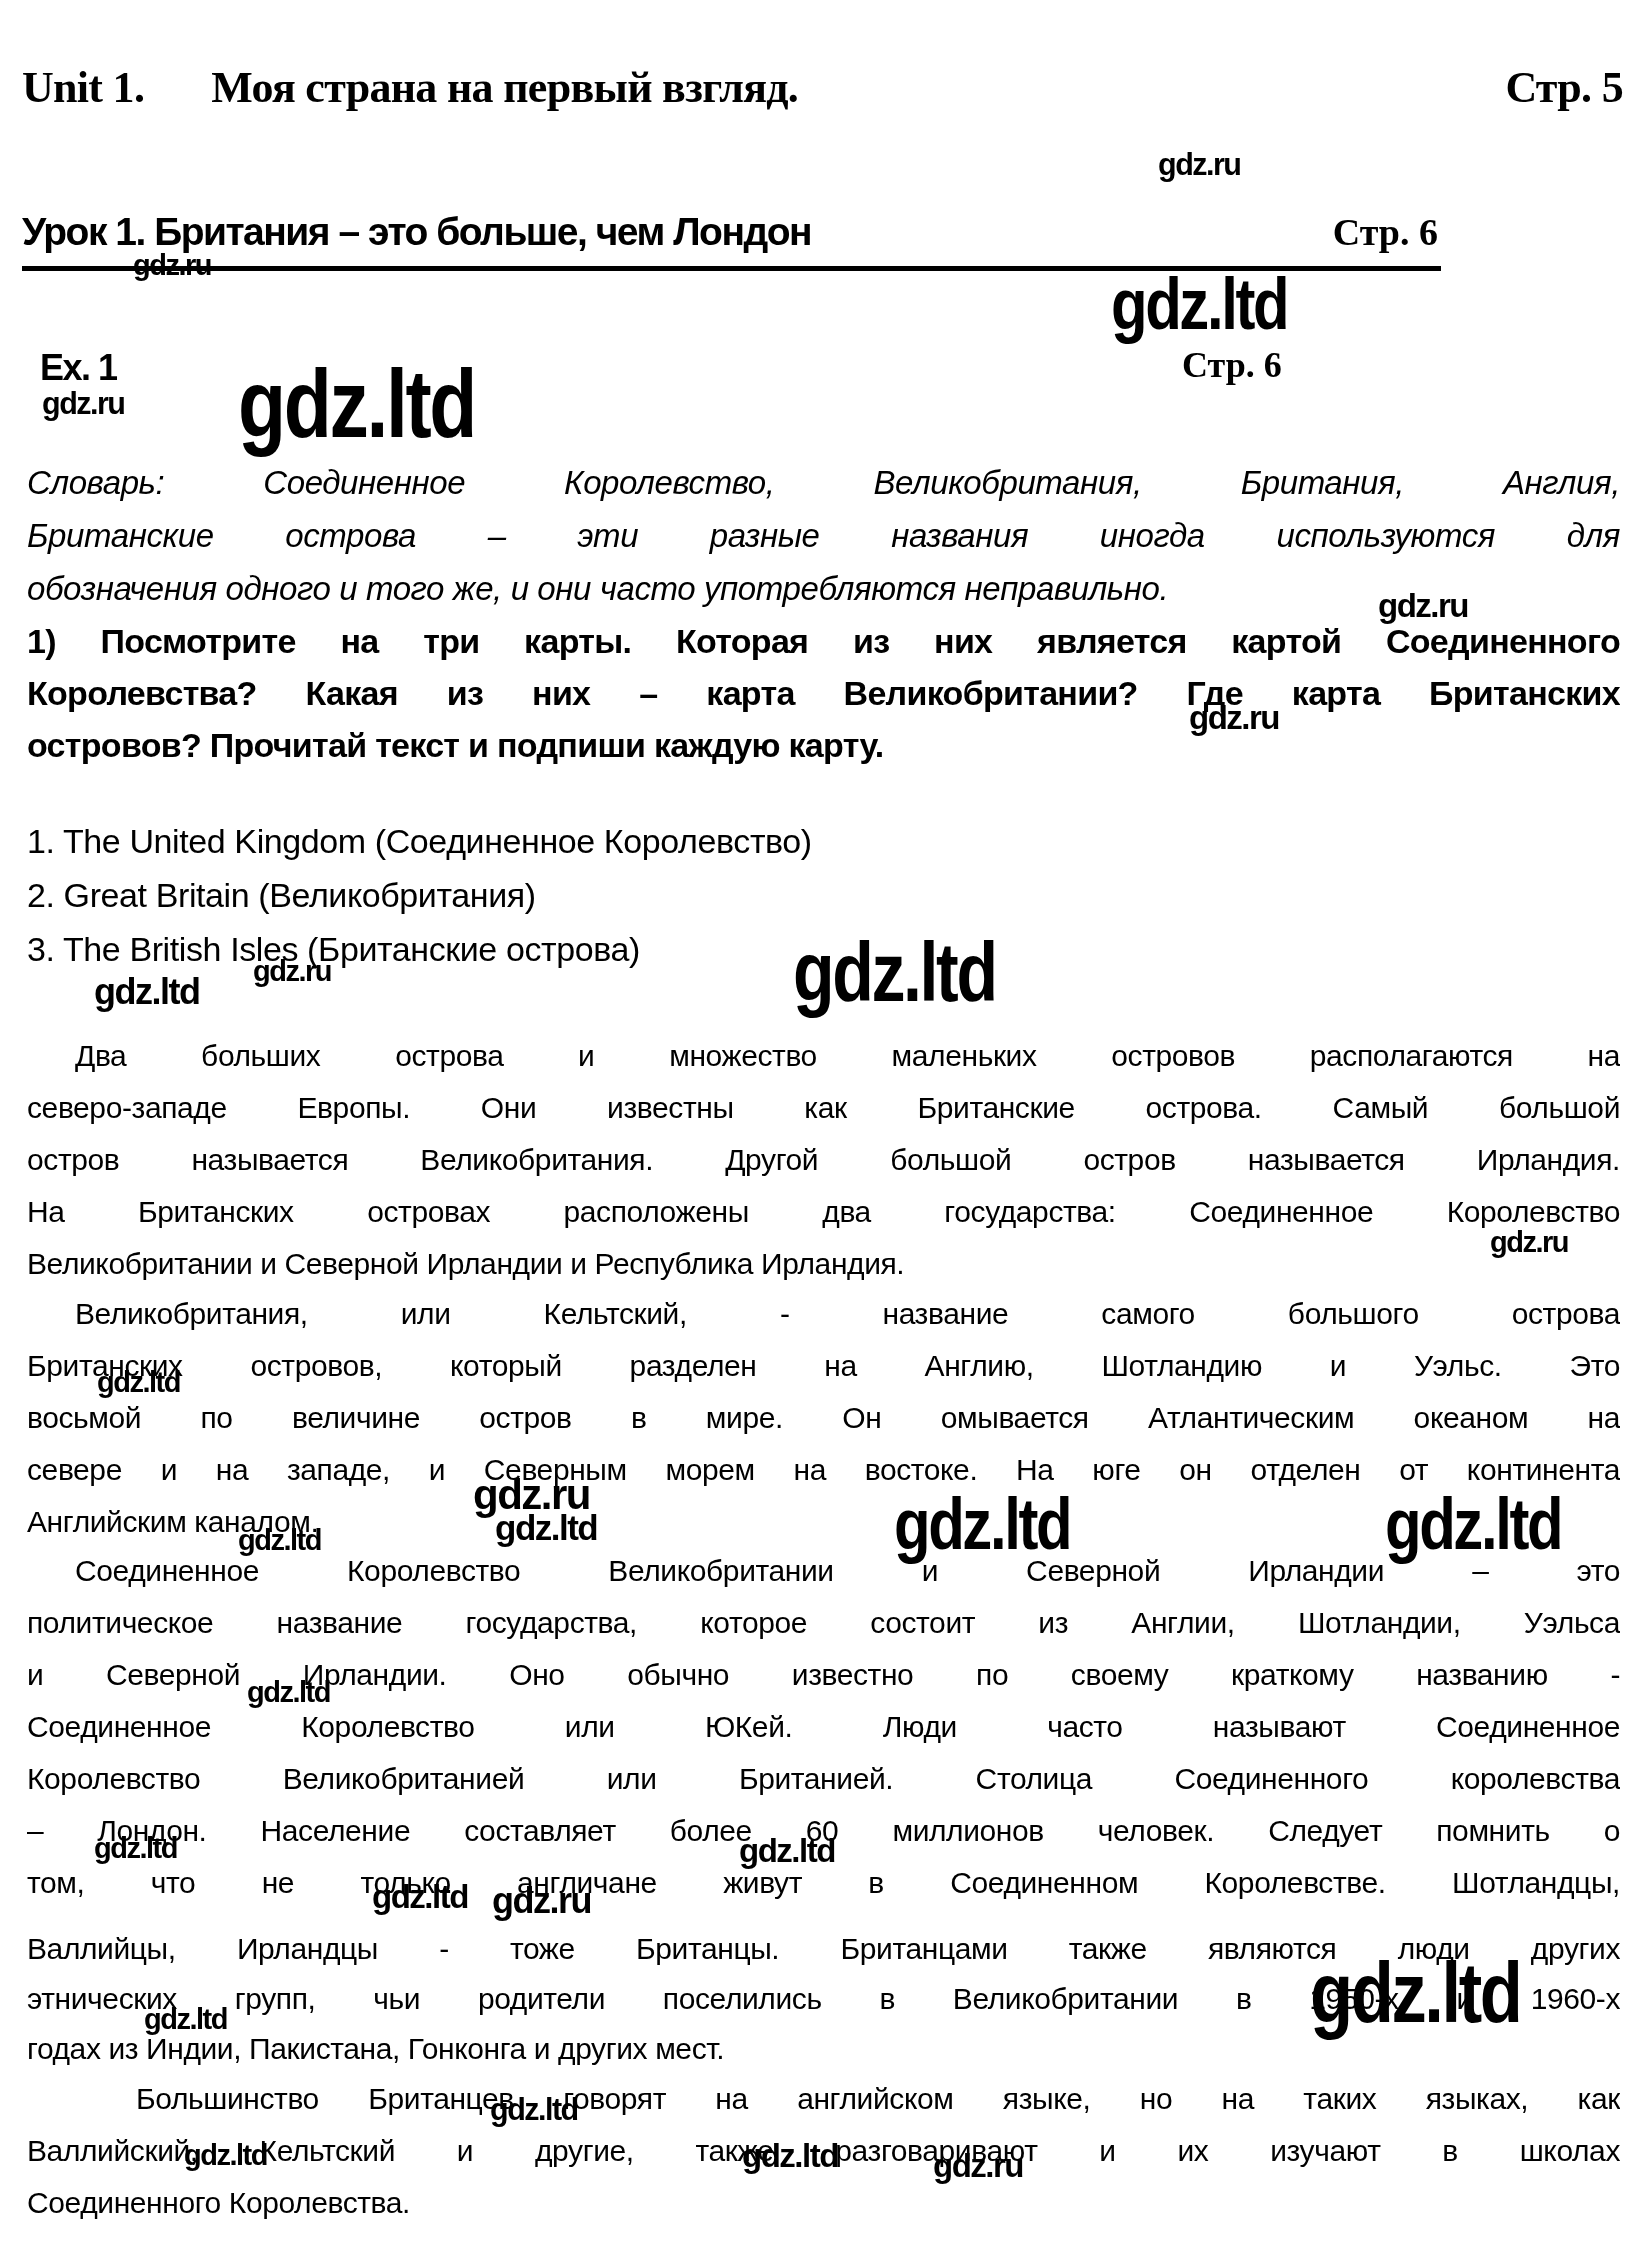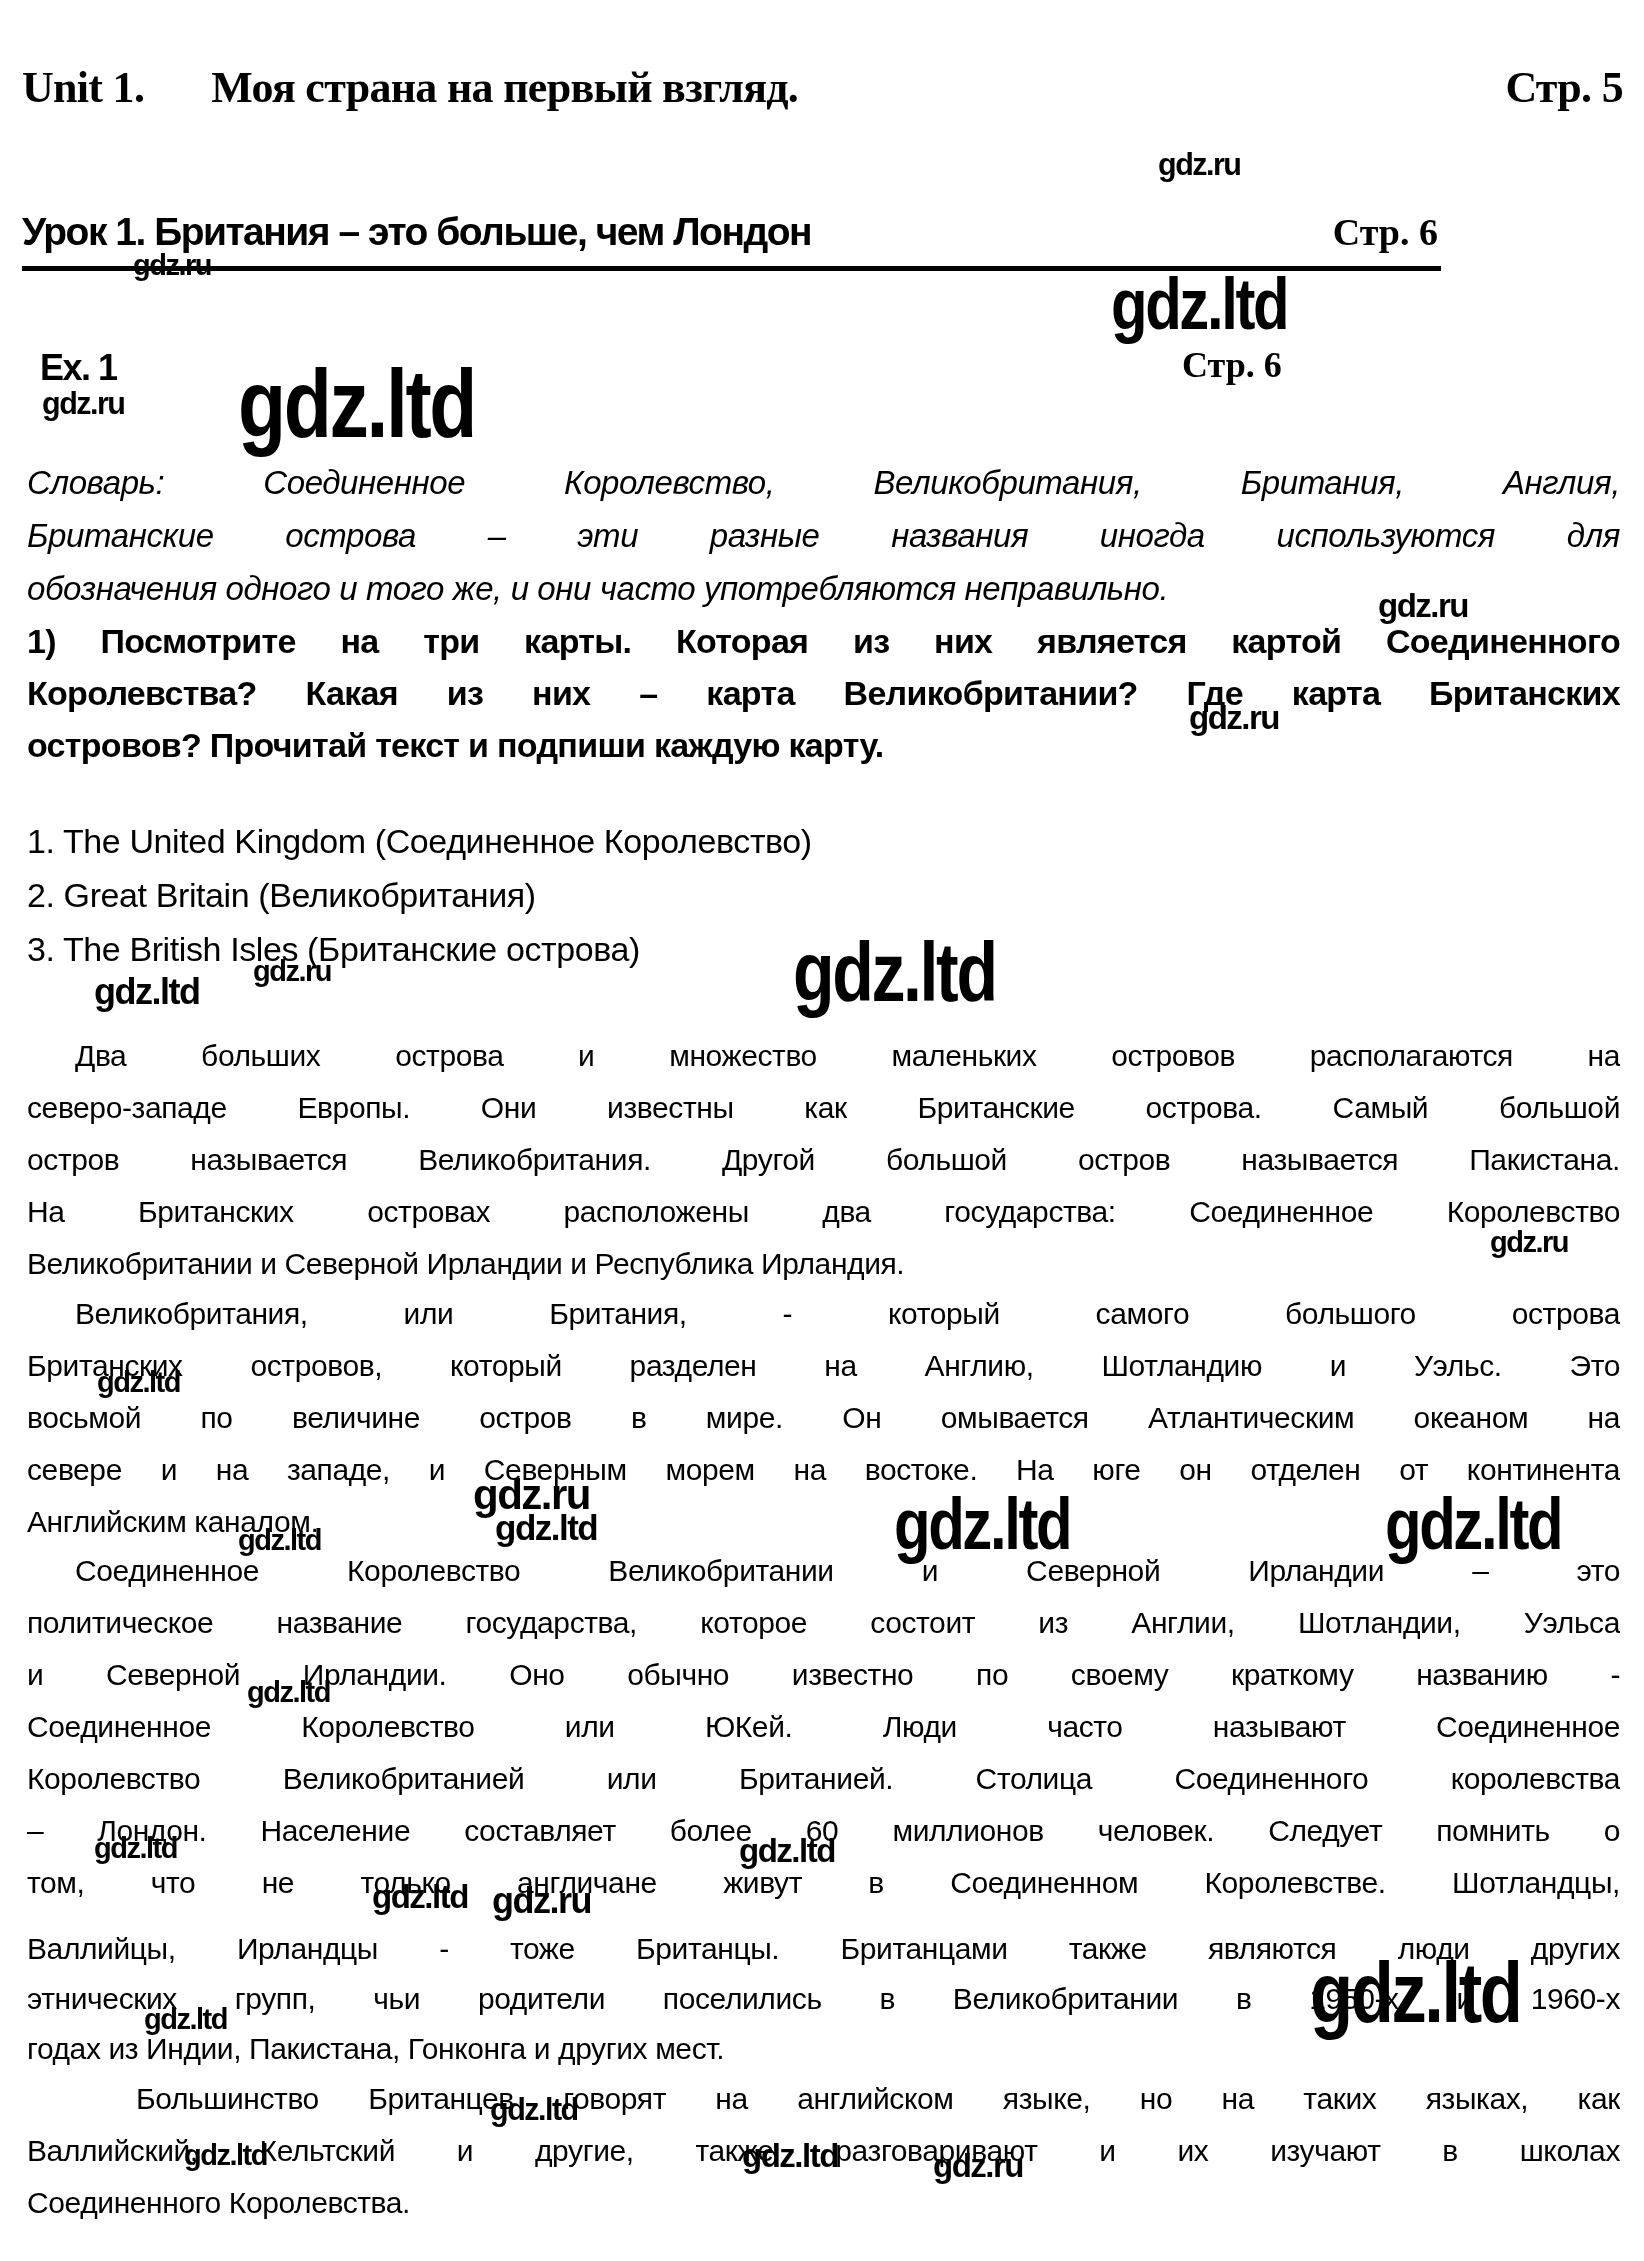--- a/index.html
+++ b/index.html
@@ -102,27 +102,27 @@
 
   <div class="map-list">
     <div class="line">1. The United Kingdom (Соединенное Королевство)</div>
     <div class="line">2. Great Britain (Великобритания)</div>
     <div class="line">3. The British Isles (Британские острова)</div>
   </div>
 
   <div class="para para-a">
     <div class="line j indent">Два больших острова и множество маленьких островов располагаются на</div>
     <div class="line j">северо-западе Европы. Они известны как Британские острова. Самый большой</div>
-    <div class="line j">остров называется Великобритания. Другой большой остров называется Пакистана.</div>
+    <div class="line j">остров называется Великобритания. Другой большой остров называется Ирландия.</div>
     <div class="line j">На Британских островах расположены два государства: Соединенное Королевство</div>
     <div class="line">Великобритании и Северной Ирландии и Республика Ирландия.</div>
   </div>
 
   <div class="para para-b">
-    <div class="line j indent">Великобритания, или Британия, - который самого большого острова</div>
+    <div class="line j indent">Великобритания, или Кельтский, - название самого большого острова</div>
     <div class="line j">Британских островов, который разделен на Англию, Шотландию и Уэльс. Это</div>
     <div class="line j">восьмой по величине остров в мире. Он омывается Атлантическим океаном на</div>
     <div class="line j">севере и на западе, и Северным морем на востоке. На юге он отделен от континента</div>
     <div class="line">Английским каналом.</div>
   </div>
 
   <div class="para para-c1">
     <div class="line j indent">Соединенное Королевство Великобритании и Северной Ирландии – это</div>
     <div class="line j">политическое название государства, которое состоит из Англии, Шотландии, Уэльса</div>
     <div class="line j">и Северной Ирландии. Оно обычно известно по своему краткому названию -</div>

